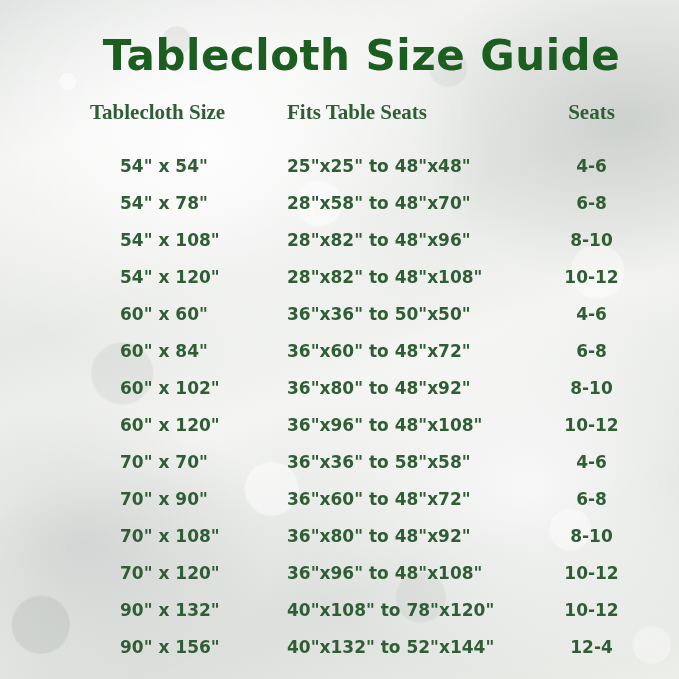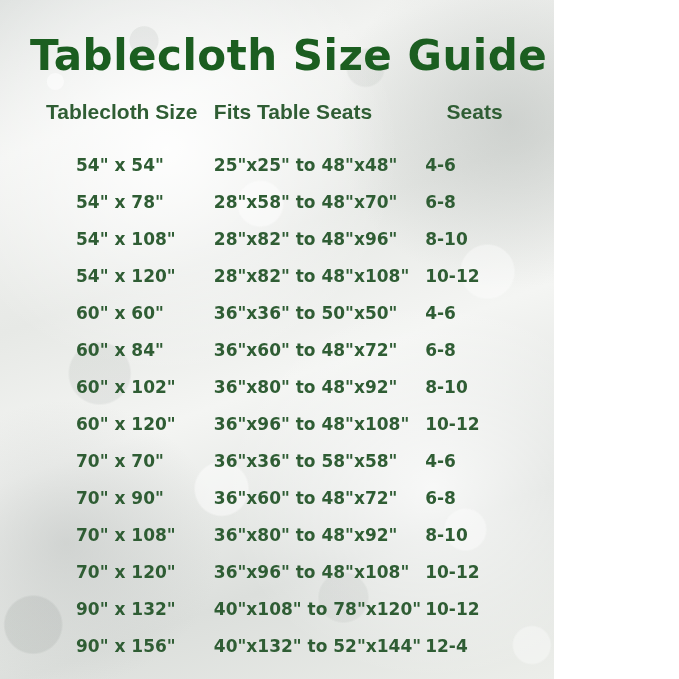--- a/index.html
+++ b/index.html
@@ -7,29 +7,30 @@
     padding: 0;
   }
   body {
     width: 679px;
     height: 679px;
     font-family: "DejaVu Sans", sans-serif;
     overflow: hidden;
   }
   #page {
     position: relative;
-    width: 554px;
+    width: 679px;
     height: 679px;
     box-sizing: border-box;
     background:
       radial-gradient(ellipse 70% 55% at 30% 22%, rgba(255,255,255,0.92) 0%, rgba(255,255,255,0.0) 60%),
       radial-gradient(ellipse 60% 45% at 78% 72%, rgba(255,255,255,0.75) 0%, rgba(255,255,255,0.0) 62%),
       radial-gradient(ellipse 40% 30% at 12% 80%, rgba(188,192,190,0.55) 0%, rgba(255,255,255,0.0) 70%),
       radial-gradient(ellipse 45% 35% at 92% 18%, rgba(180,185,182,0.5) 0%, rgba(255,255,255,0.0) 70%),
       linear-gradient(160deg, #dfe2e0 0%, #f2f3f1 18%, #e7e9e6 38%, #f4f5f3 55%, #dcdfdc 78%, #eceeea 100%);
+    padding-left: 44px;
   }
   
   #texture {
     position: absolute;
     inset: 0;
     pointer-events: none;
     background-image:
       radial-gradient(circle at 10% 12%, rgba(255,255,255,0.55) 0 8px, rgba(255,255,255,0) 9px),
       radial-gradient(circle at 26% 6%, rgba(160,166,162,0.18) 0 14px, rgba(255,255,255,0) 15px),
       radial-gradient(circle at 47% 30%, rgba(255,255,255,0.5) 0 22px, rgba(255,255,255,0) 24px),
@@ -66,41 +67,41 @@
     width: 100%;
     border-collapse: collapse;
     table-layout: fixed;
   }
   table.guide col.c1 { width: 36%; }
   table.guide col.c2 { width: 44%; }
   table.guide col.c3 { width: 20%; }
 
   table.guide th {
     color: #2f5d34;
-    font-family: Liberation Sans, sans-serif;
+    font-family: Liberation Serif, serif;
     font-weight: bold;
     font-size: 21px;
     text-align: left;
     padding: 0 0 22px 0;
   }
   table.guide th.h1 { padding-left: 16px; }
   table.guide th.h2 { padding-left: 6px; }
   table.guide th.h3 { text-align: center; padding-left: 0; margin-top: 9px; }
 
   table.guide td {
     color: #2f5d34;
     font-family: "DejaVu Sans", sans-serif;
     font-weight: bold;
     font-size: 17px;
     padding: 8.5px 0;
     white-space: nowrap;
   }
   table.guide td.c1 { padding-left: 46px; }
   table.guide td.c2 { padding-left: 6px; }
-  table.guide td.c3 { text-align: left; }
+  table.guide td.c3 { text-align: center; }
 </style>
 </head>
 <body>
 
 <div id="page">
   <div id="texture"></div>
   <div id="content">
 
     <div class="title">Tablecloth Size Guide</div>
 

